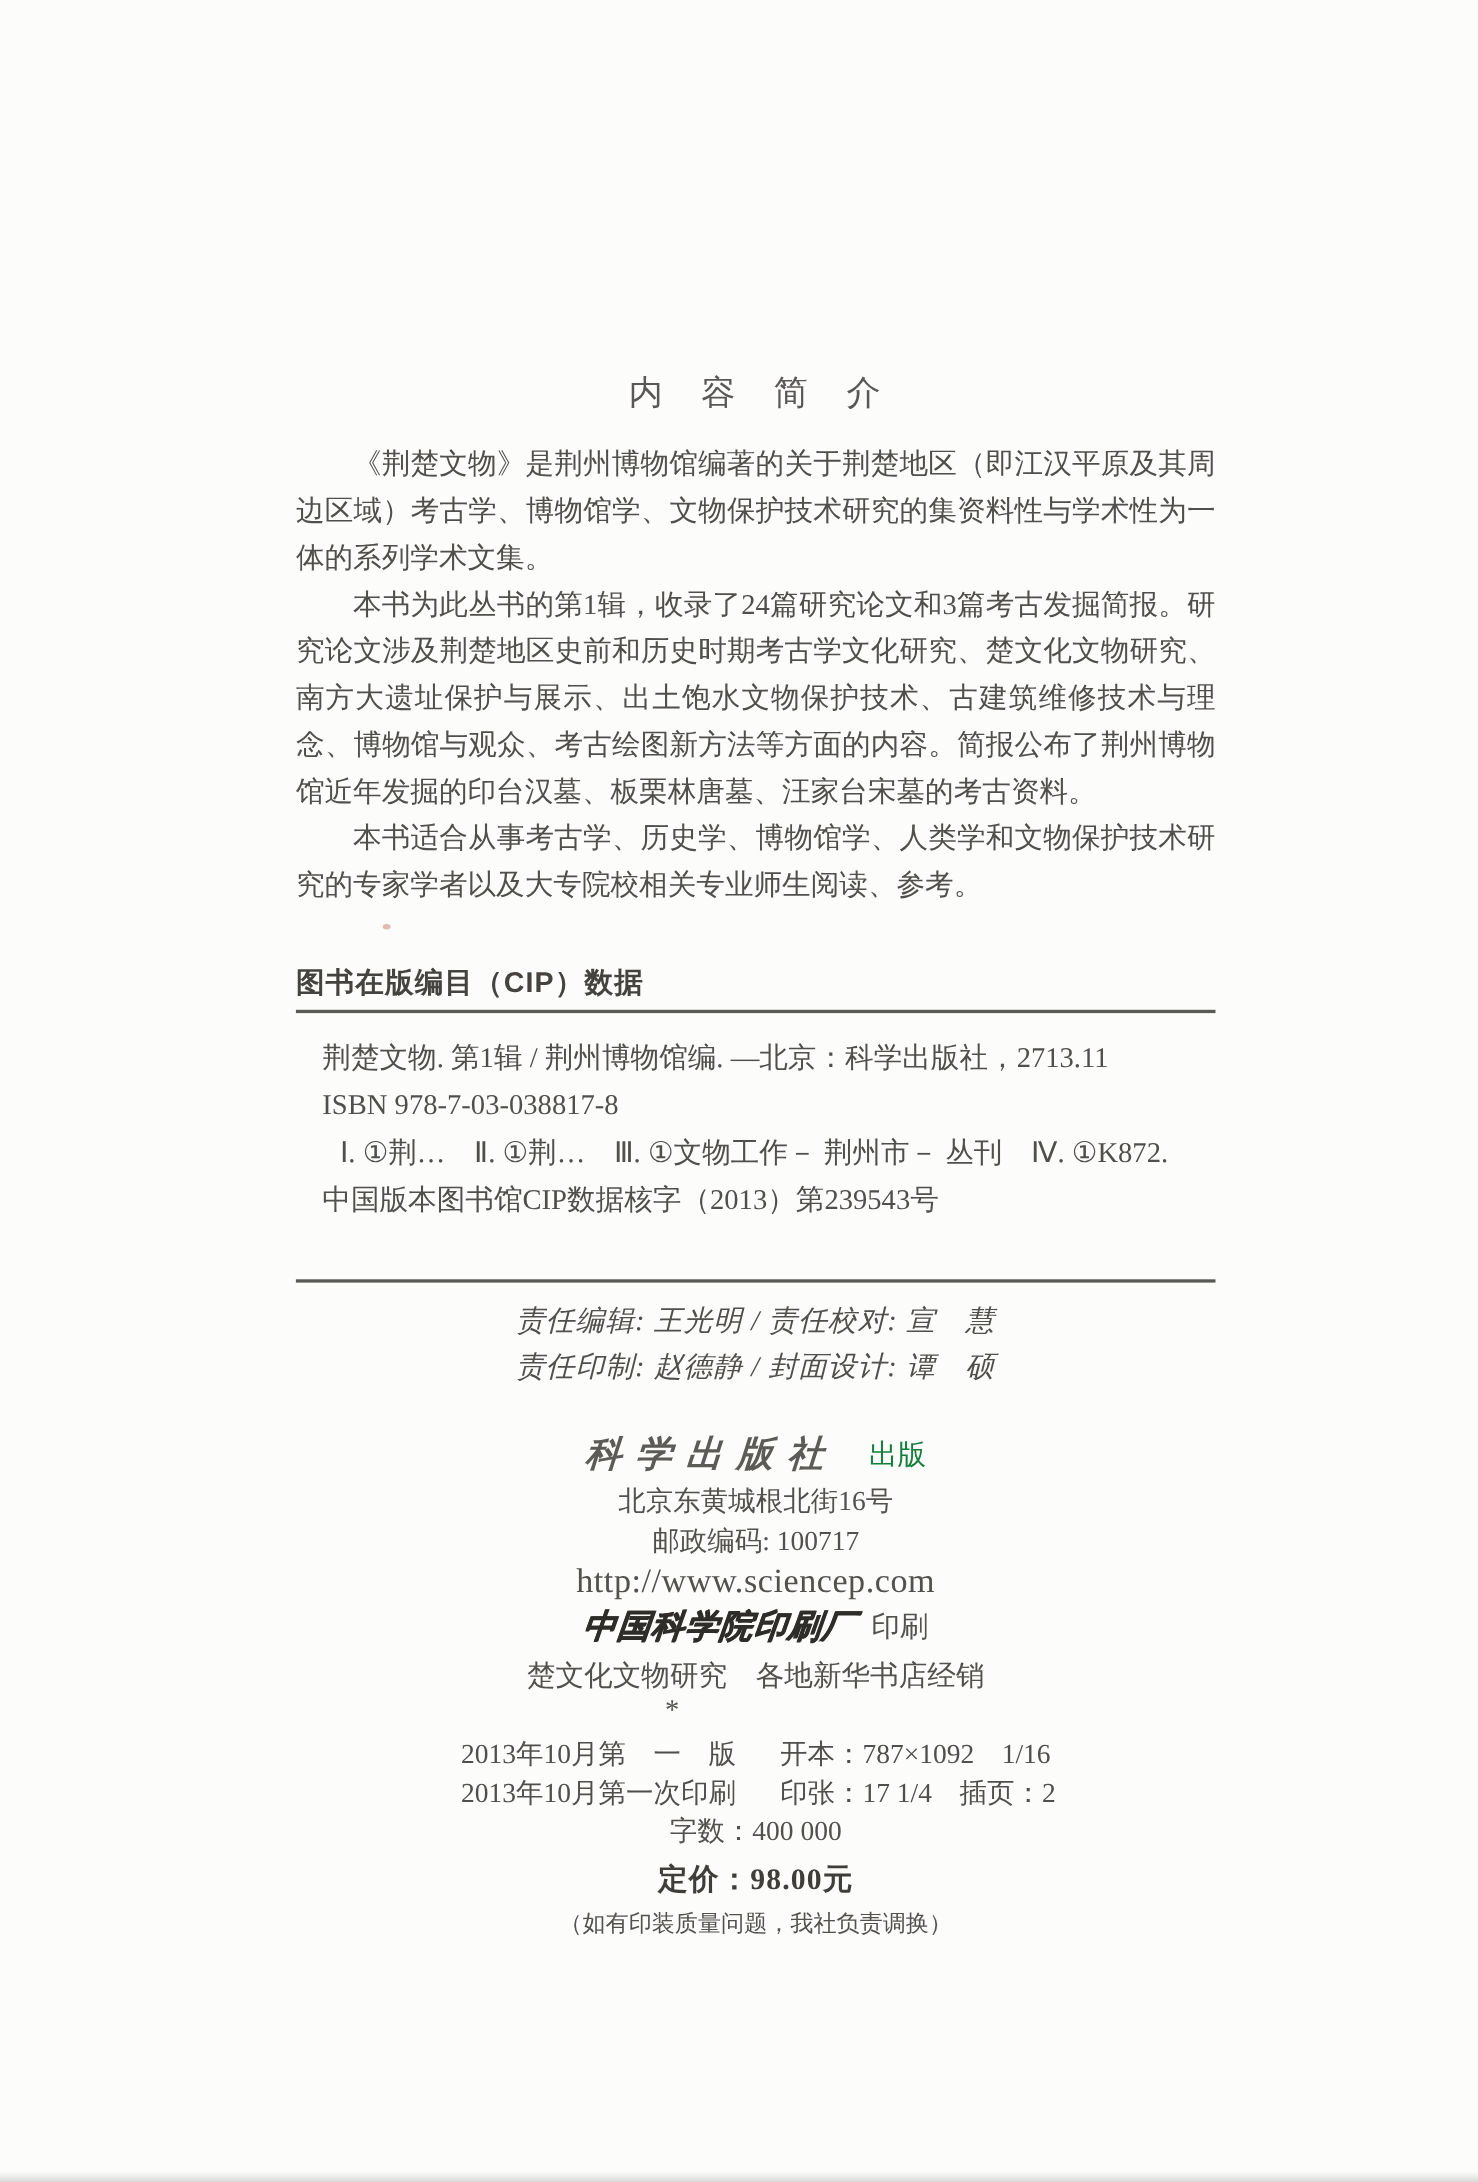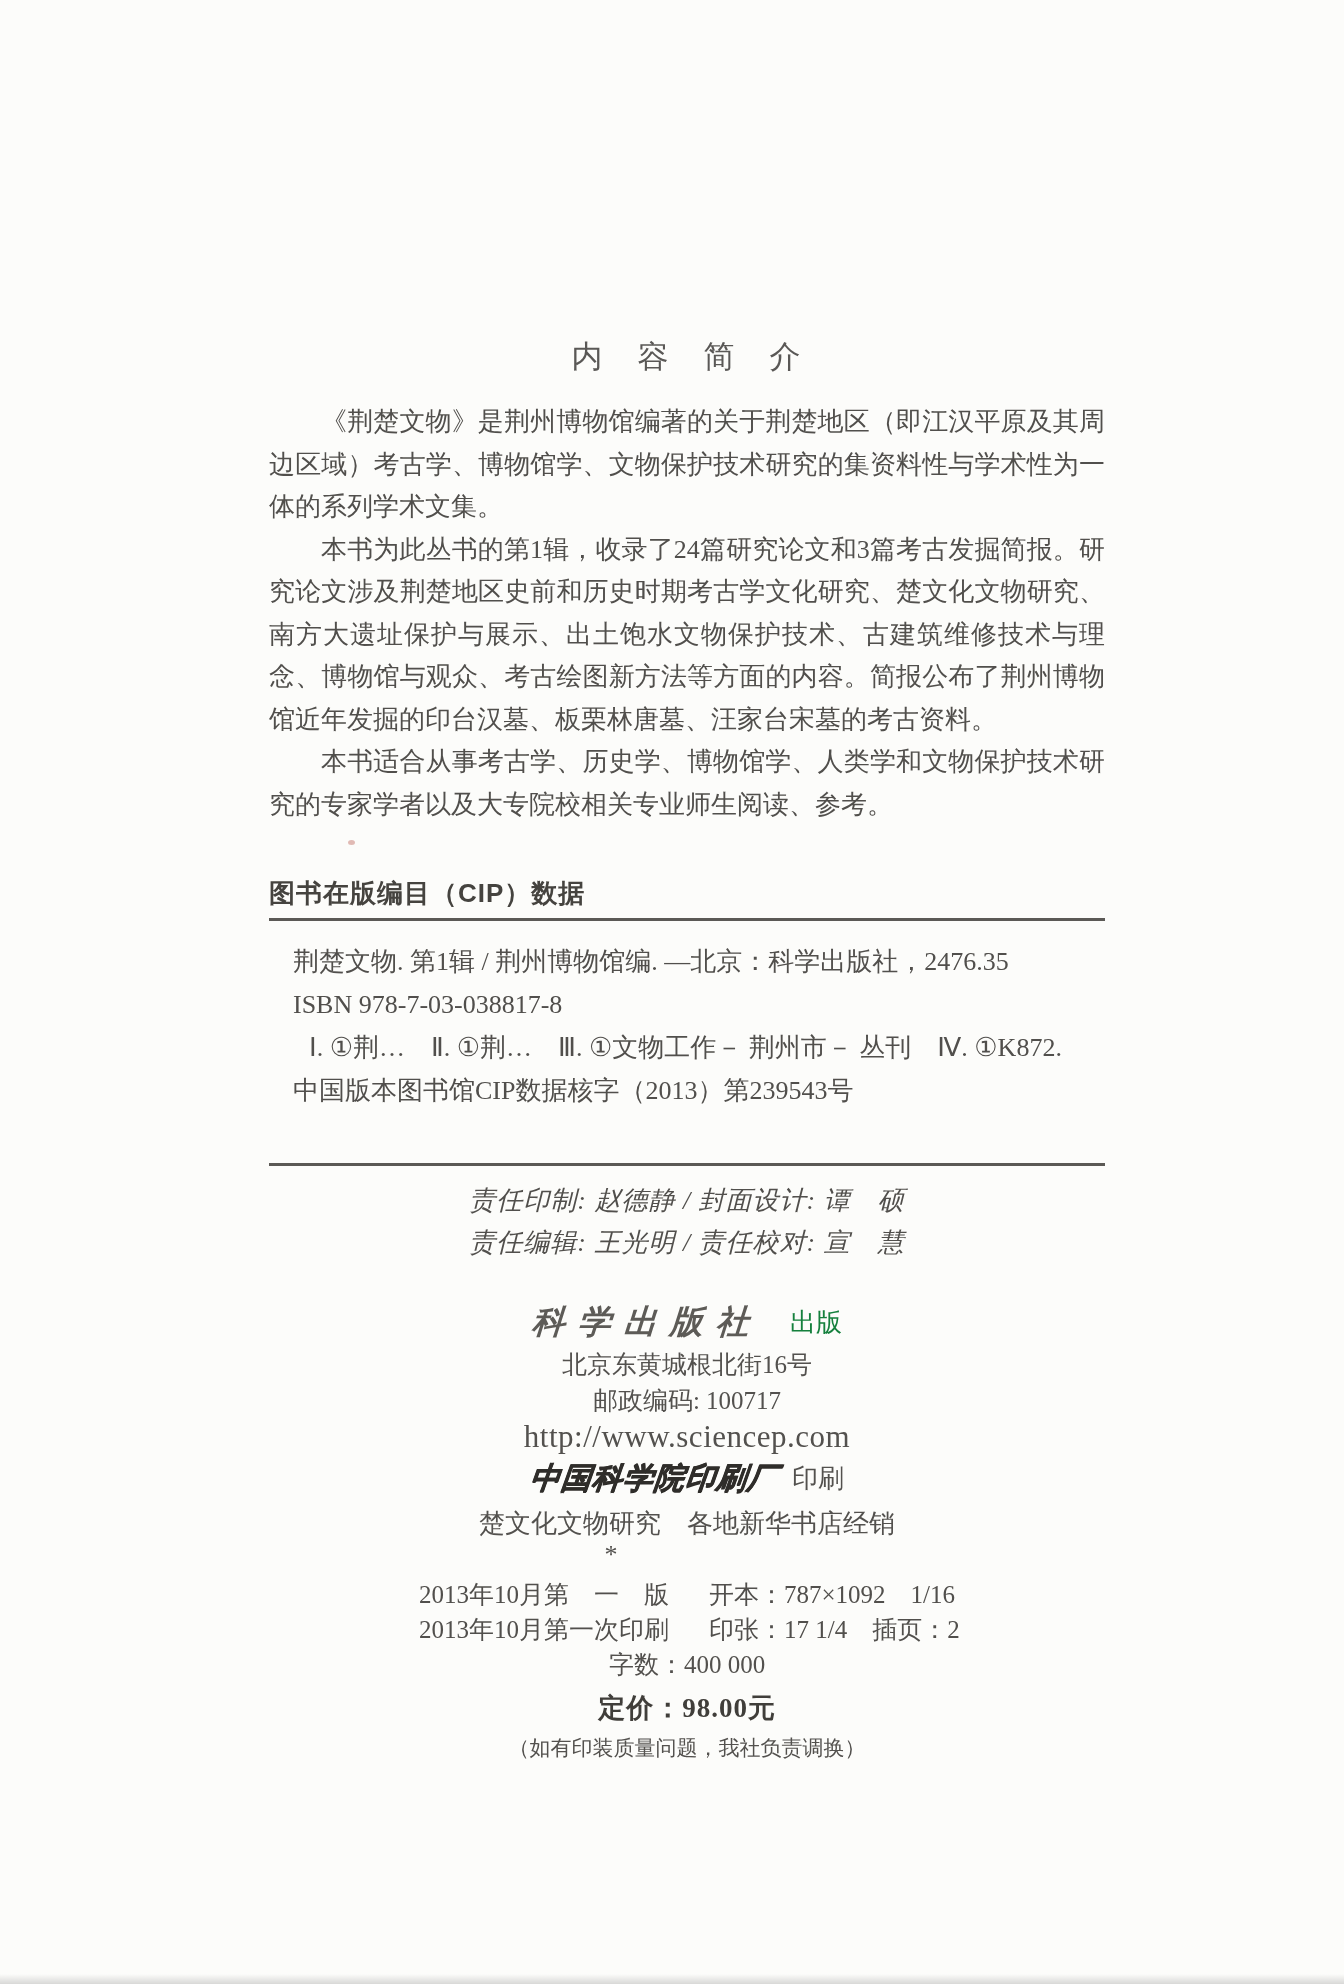--- a/index.html
+++ b/index.html
@@ -128,31 +128,31 @@
   <div class="col intro">
     <p>《荆楚文物》是荆州博物馆编著的关于荆楚地区（即江汉平原及其周边区域）考古学、博物馆学、文物保护技术研究的集资料性与学术性为一体的系列学术文集。</p>
     <p>本书为此丛书的第1辑，收录了24篇研究论文和3篇考古发掘简报。研究论文涉及荆楚地区史前和历史时期考古学文化研究、楚文化文物研究、南方大遗址保护与展示、出土饱水文物保护技术、古建筑维修技术与理念、博物馆与观众、考古绘图新方法等方面的内容。简报公布了荆州博物馆近年发掘的印台汉墓、板栗林唐墓、汪家台宋墓的考古资料。</p>
     <p>本书适合从事考古学、历史学、博物馆学、人类学和文物保护技术研究的专家学者以及大专院校相关专业师生阅读、参考。</p>
   </div>
 
   <div class="col cip-heading">图书在版编目（CIP）数据</div>
   <div class="rule rule-1"></div>
 
   <div class="col cip-body">
-    <div class="ind">荆楚文物. 第1辑 / 荆州博物馆编. —北京：科学出版社，2476.35</div>
+    <div class="ind">荆楚文物. 第1辑 / 荆州博物馆编. —北京：科学出版社，2713.11</div>
     <div class="ind">ISBN 978-7-03-038817-8</div>
     <div class="ind2">Ⅰ. ①荆…　Ⅱ. ①荆…　Ⅲ. ①文物工作－ 荆州市－ 丛刊　Ⅳ. ①K872.</div>
     <div class="ind">中国版本图书馆CIP数据核字（2013）第239543号</div>
   </div>
 
   <div class="rule rule-2"></div>
 
   <div class="col credits">
+    <div>责任编辑: 王光明 / 责任校对: 宣　慧</div>
     <div>责任印制: 赵德静 / 封面设计: 谭　硕</div>
-    <div>责任编辑: 王光明 / 责任校对: 宣　慧</div>
   </div>
 
   <div class="col centered-line publisher-line">
     <span class="logotype">科学出版社</span><span class="pub-suffix">出版</span>
   </div>
 
   <div class="col centered-line address-line">北京东黄城根北街16号</div>
   <div class="col centered-line postcode-line">邮政编码: 100717</div>
   <div class="col centered-line url-line">http://www.sciencep.com</div>
 

